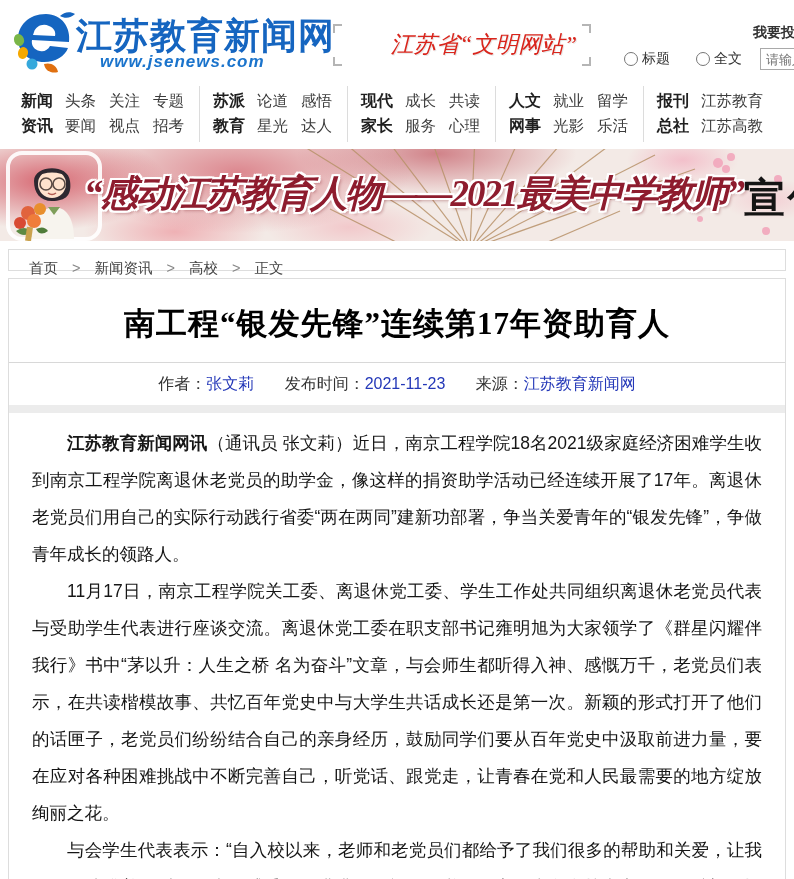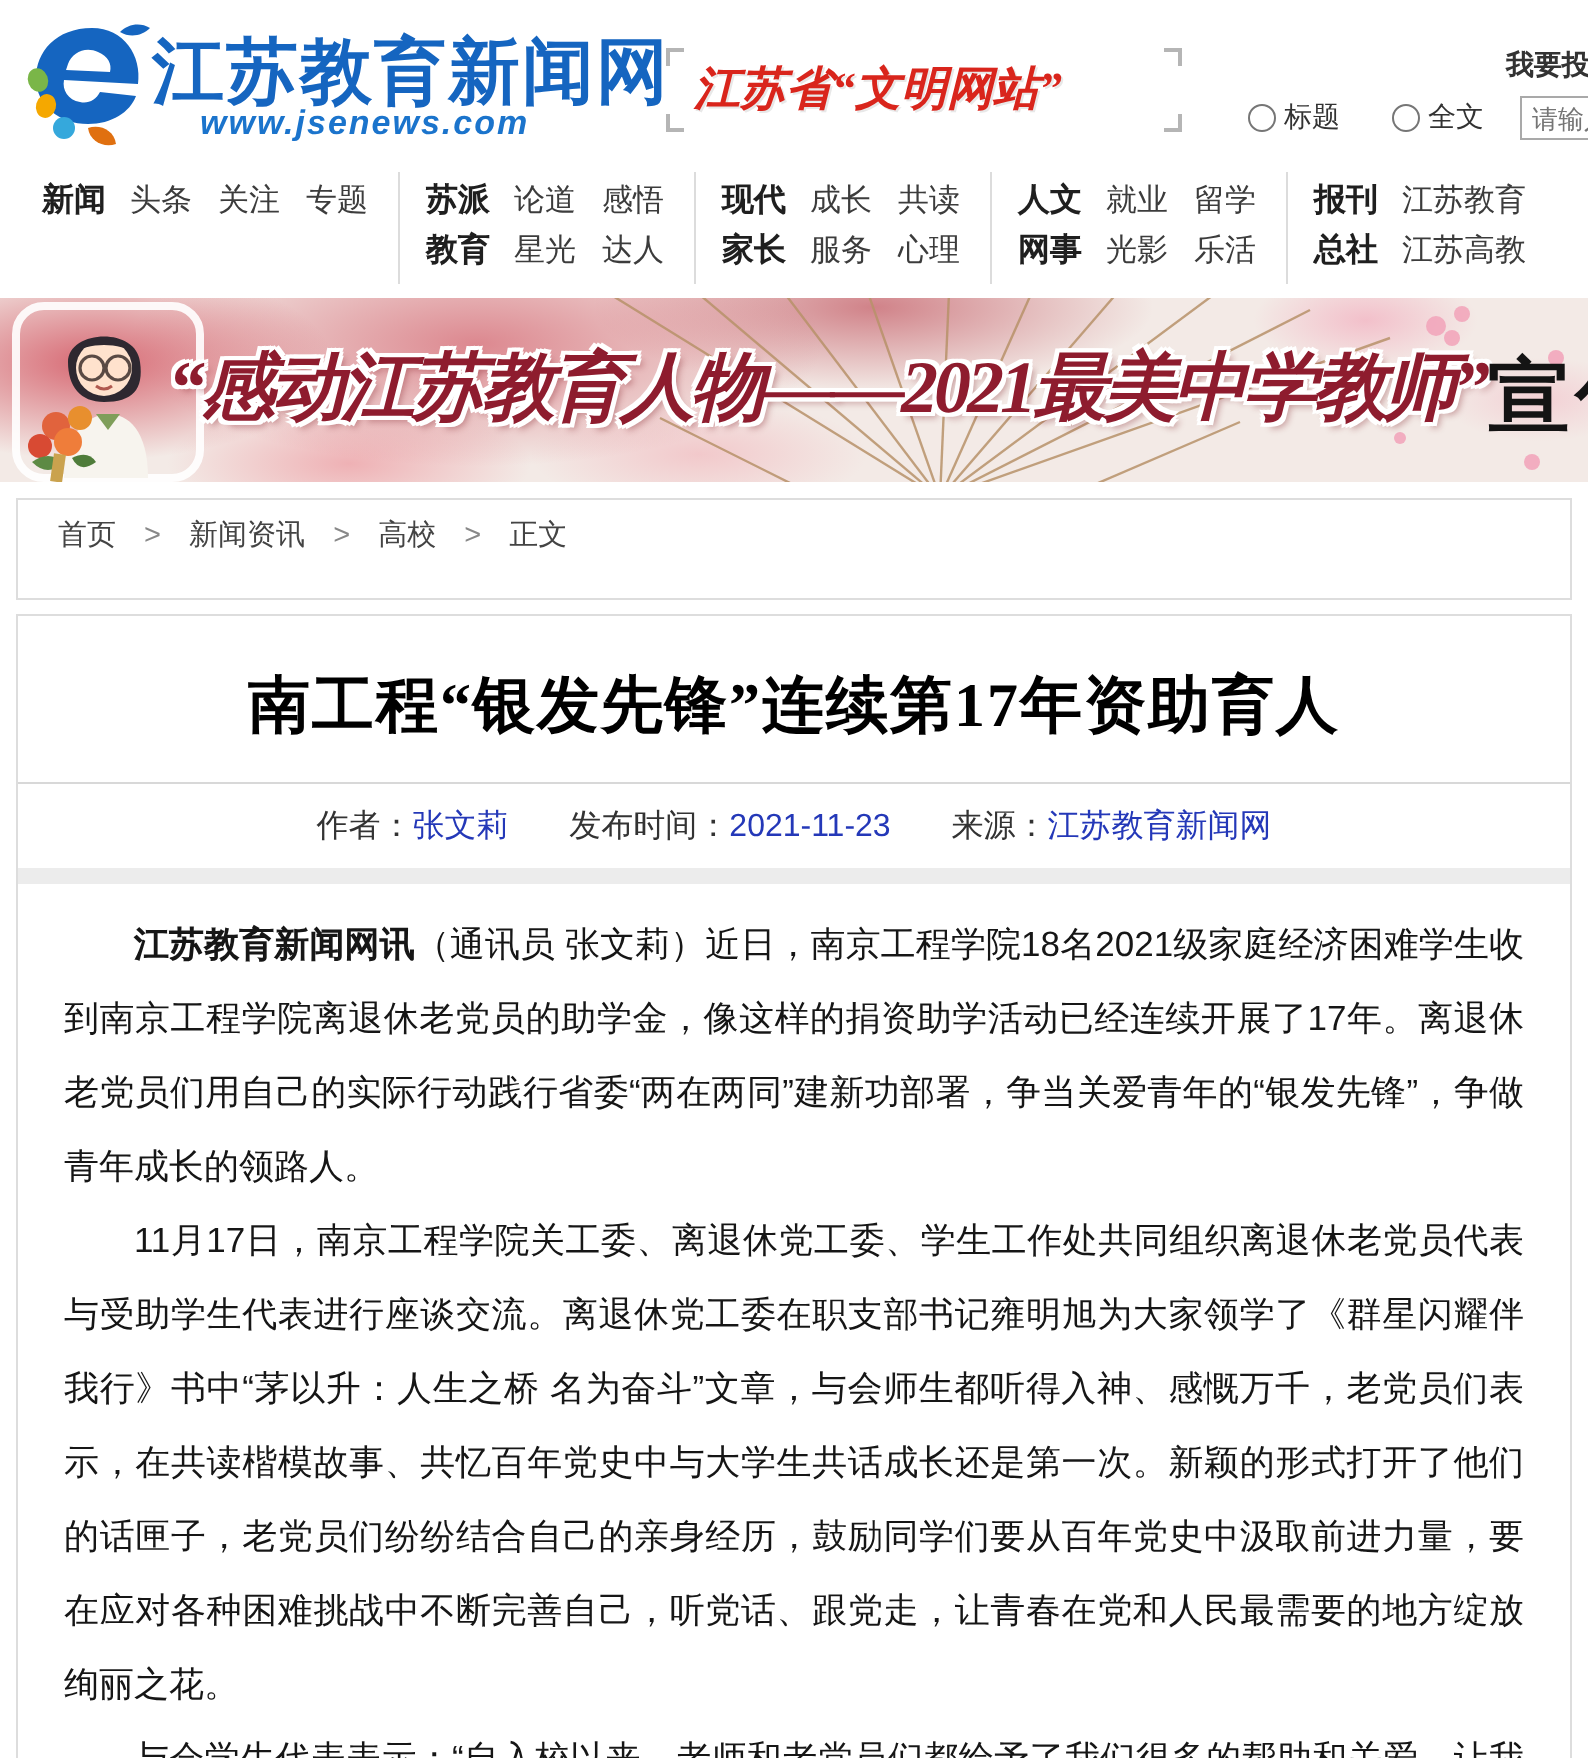--- a/index.html
+++ b/index.html
@@ -15,23 +15,23 @@
   .site-name {
     position:absolute; left:76px; top:12px; font-size:36px; font-weight:bold;
     color:#1565c0; letter-spacing:1px; white-space:nowrap;
   }
   .site-url {
     position:absolute; left:100px; top:52px; font-size:17px; font-weight:bold;
     font-style:italic; color:#1b74cc; letter-spacing:1px;
   }
   .badge { position:absolute; left:333px; top:24px; width:258px; height:42px; }
   .badge-text {
-    position:absolute; left:14px; top:5px; width:230px; text-align:left;
+    position:absolute; left:14px; top:5px; width:230px; text-align:right;
     font-family:"Liberation Serif","DejaVu Serif",serif; font-style:italic;
-    font-weight:bold; font-size:23px; color:#d9251c; white-space:nowrap;
+    font-weight:normal; font-size:23px; color:#d9251c; white-space:nowrap;
     text-shadow:1px 1px 0 #e8e8e8;
   }
   .corner { position:absolute; width:9px; height:9px; border:0 solid #b5b5b5; }
   .corner.tl { left:0; top:0; border-left-width:2px; border-top-width:2px; }
   .corner.bl { left:0; bottom:0; border-left-width:2px; border-bottom-width:2px; }
   .corner.tr { right:0; top:0; border-right-width:2px; border-top-width:2px; }
   .corner.br { right:0; bottom:0; border-right-width:2px; border-bottom-width:2px; }
   .submit-link {
     position:absolute; left:753px; top:24px; font-size:14px; font-weight:bold;
     color:#333; white-space:nowrap; cursor:pointer;
@@ -76,21 +76,21 @@
                 3px 3px 3px rgba(120,20,30,.35);
   }
   .banner-suffix {
     position:absolute; left:744px; top:22px; z-index:3; white-space:nowrap;
     font-size:41px; font-weight:bold; color:#141414; letter-spacing:3px;
   }
   .banner-illustration { position:absolute; left:6px; top:2px; z-index:2; }
 
   
   .breadcrumb {
-    margin:8px 8px 0 8px; height:51px; line-height:36px; border:1px solid #ddd;
+    margin:8px 8px 0 8px; height:22px; line-height:36px; border:1px solid #ddd;
     background:#fff; padding-left:20px; font-size:14.5px; color:#444; 
   }
   .breadcrumb .crumb { cursor:pointer; }
   .breadcrumb .sep { color:#888; margin:0 10px; }
 
   
   .article-box { margin:7px 8px 0 8px; border:1px solid #ddd; background:#fff; padding-bottom:40px; }
   .article-title {
     margin-top:24px; text-align:center; font-family:"Liberation Serif","DejaVu Serif",serif;
     font-weight:bold; font-size:31px; color:#000; letter-spacing:1px;
@@ -136,20 +136,21 @@
     <span class="gap"></span>
     <input type="radio" name="scope" style="">
     <label>全文</label>
     <input class="search-input" type="text" placeholder="请输入关键词" style="">
   </div>
 </div>
 
 <div class="nav">
   <div class="nav-group">
     <div class="nav-row"><b>新闻</b><span class="nav-item">头条</span><span class="nav-item">关注</span><span class="nav-item">专题</span></div>
+    <div class="nav-row"><b>资讯</b><span class="nav-item">要闻</span><span class="nav-item">视点</span><span class="nav-item">招考</span></div>
   </div>
   <div class="nav-group">
     <div class="nav-row"><b>苏派</b><span class="nav-item">论道</span><span class="nav-item">感悟</span></div>
     <div class="nav-row"><b>教育</b><span class="nav-item">星光</span><span class="nav-item">达人</span></div>
   </div>
   <div class="nav-group">
     <div class="nav-row"><b>现代</b><span class="nav-item">成长</span><span class="nav-item">共读</span></div>
     <div class="nav-row"><b>家长</b><span class="nav-item">服务</span><span class="nav-item">心理</span></div>
   </div>
   <div class="nav-group">

